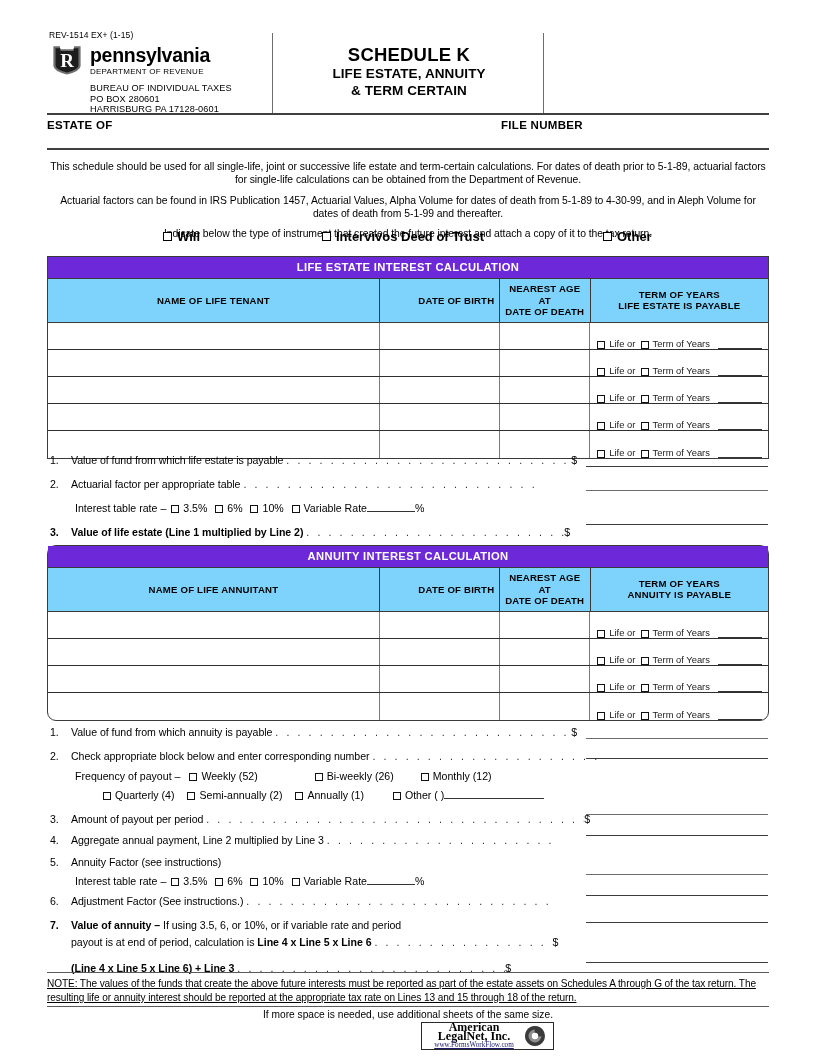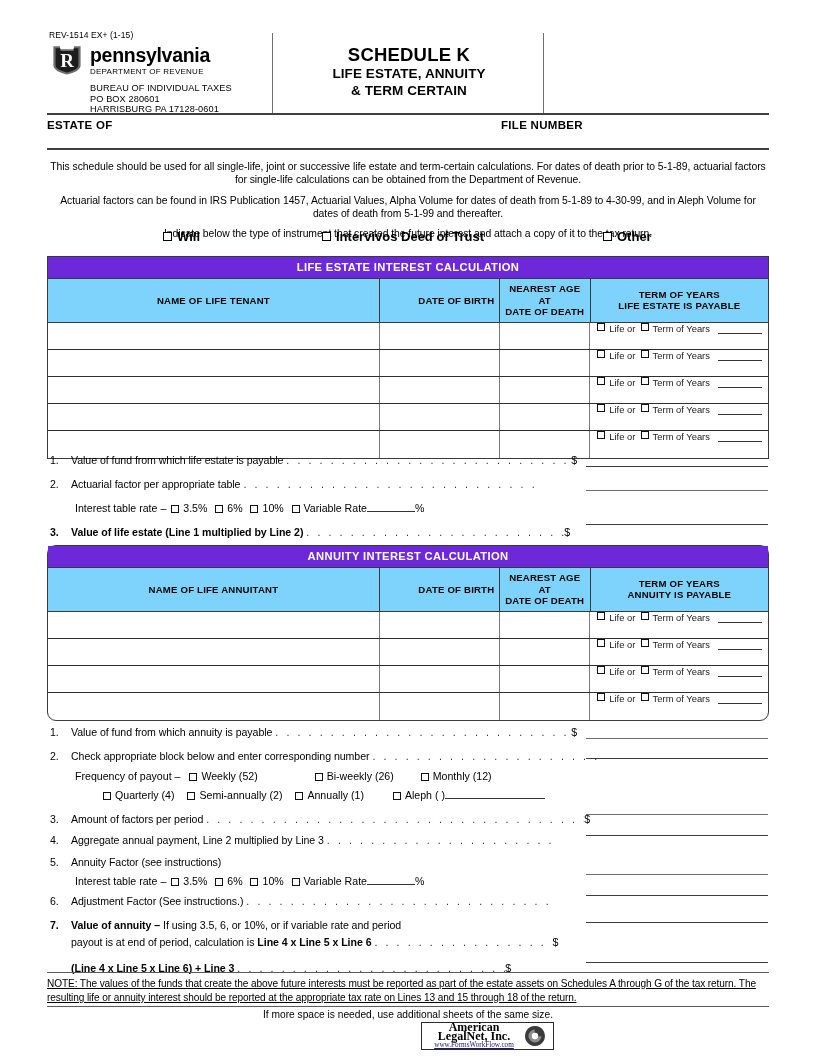--- a/index.html
+++ b/index.html
@@ -90,21 +90,21 @@
   .c-name { width: 348px; border-right: 1.3px solid #3a3a3a; }
   .c-dob  { width: 90px; border-right: 1.3px solid #3a3a3a; margin-left: 34px; }
   .c-age  { width: 95px; border-right: 1.3px solid #3a3a3a; }
   .c-term { width: 186px; }
 
   .trow { display: flex; height: 27px; border-bottom: 1.2px solid #2f2f2f; }
   .trow:last-child { border-bottom: none; }
   .td { height: 100%; }
   .td.c-name, .td.c-dob, .td.c-age { border-right: 1.3px solid #7a7a7a; }
   .td.c-term {
-    display: flex; align-items: flex-start; font-size: 9.4px; white-space: nowrap;
+    display: flex; align-items: flex-end; font-size: 9.4px; white-space: nowrap;
     padding-left: 7px; color: #1a1a1a;
   }
   .td.c-term .blank {
     display: inline-block; width: 44px; border-bottom: 1.2px solid #333;
     margin-left: 8px; height: 11px;
   }
 
   
   .lines { position: absolute; left: 47px; width: 722px; }
   .ln { position: relative; font-size: 10.6px; line-height: 14px; letter-spacing: -.05px; }
@@ -368,25 +368,25 @@
     <div class="sub" style="height:19px;">
       <span>Frequency of payout –</span>
       <span class="cb-sm" style="margin-left:6px;"></span><span>Weekly (52)</span>
       <span style="display:inline-block;width:52px;"></span><span class="cb-sm"></span><span>Bi-weekly (26)</span>
       <span style="display:inline-block;width:22px;"></span><span class="cb-sm"></span><span>Monthly (12)</span>
     </div>
     <div class="sub" style="height:24px; margin-left:54px;">
       <span class="cb-sm"></span><span>Quarterly (4)</span>
       <span style="display:inline-block;width:8px;"></span><span class="cb-sm"></span><span>Semi-annually (2)</span>
       <span style="display:inline-block;width:8px;"></span><span class="cb-sm"></span><span>Annually (1)</span>
-      <span style="display:inline-block;width:24px;"></span><span class="cb-sm"></span><span>Aleph (    )</span><span class="inline-blank w130"></span>
+      <span style="display:inline-block;width:24px;"></span><span class="cb-sm"></span><span>Other (    )</span><span class="inline-blank w130"></span>
     </div>
     <div class="ln" style="height:21px;">
       <span class="num">3.</span>
-      <span class="txt"><span>Amount of factors per period</span>
+      <span class="txt"><span>Amount of payout per period</span>
         <span class="lead" style="width:378px;">. . . . . . . . . . . . . . . . . . . . . . . . . . . . . . . . . . 3 . . . . . . . . . . . . . . .</span><span class="dollar">$</span>
       </span>
     </div>
     <div class="ln" style="height:22px;">
       <span class="num">4.</span>
       <span class="txt"><span>Aggregate annual payment, Line 2 multiplied by Line 3</span>
         <span class="lead" style="width:232px;">. . . . . . . . . . . . . . . . . . . . . . . . . . . .</span>
       </span>
     </div>
     <div class="ln" style="height:19px;">

